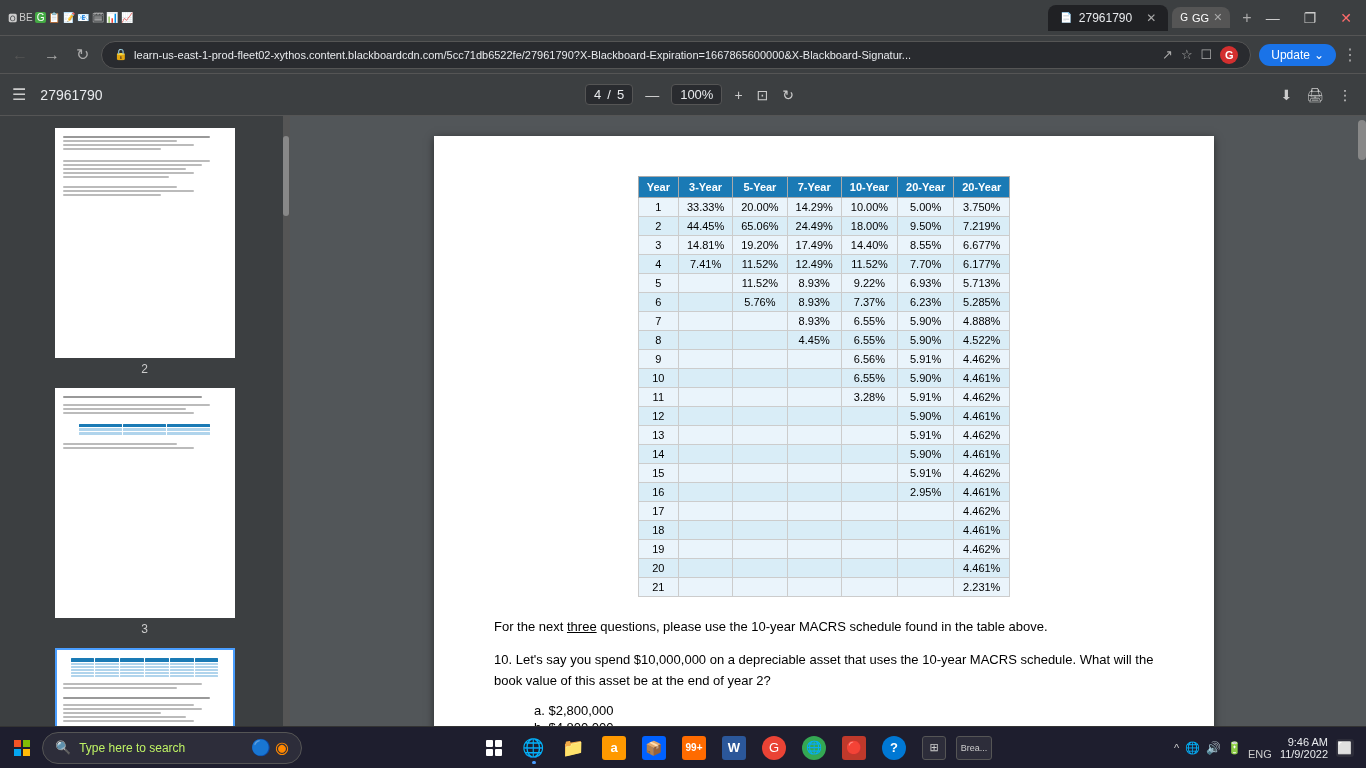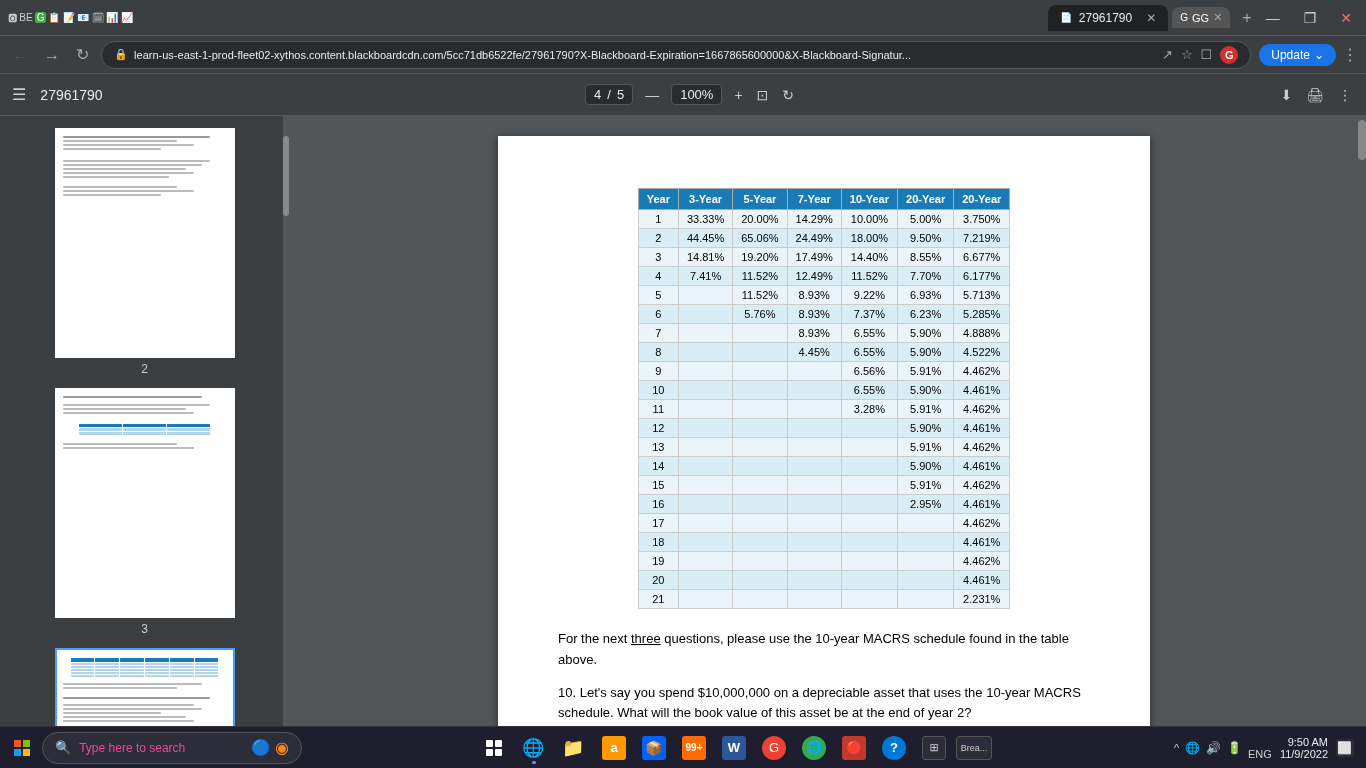--- a/index.html
+++ b/index.html
@@ -189,23 +189,23 @@
     
     .pdf-doc-area {
       flex: 1;
       overflow-y: auto;
       padding: 20px;
       display: flex;
       justify-content: center;
     }
     .pdf-page-content {
       background: white;
-      width: 652px;
+      width: 780px;
       min-height: 600px;
-      padding: 52px 60px;
+      padding: 40px 60px;
       box-shadow: 0 2px 8px rgba(0,0,0,0.5);
       font-family: Arial, sans-serif;
       font-size: 13px;
       color: #000;
     }
 
     
     .macrs-table {
       border-collapse: collapse;
       font-size: 11px;
@@ -272,21 +272,21 @@
       border: 1px solid #555;
       border-radius: 20px;
       display: flex;
       align-items: center;
       padding: 4px 12px;
       gap: 8px;
       width: 260px;
       height: 32px;
     }
     .taskbar-search-icon { color: #aaa; font-size: 13px; }
-    .taskbar-search-text { color: #ec4899; font-size: 12px; }
+    .taskbar-search-text { color: #bef264; font-size: 12px; }
     .taskbar-apps { display: flex; align-items: center; gap: 4px; flex: 1; justify-content: center; }
     .taskbar-app {
       width: 36px;
       height: 36px;
       display: flex;
       align-items: center;
       justify-content: center;
       cursor: pointer;
       border-radius: 4px;
       position: relative;
@@ -838,20 +838,20 @@
   </div>
   <div class="taskbar-right">
     <div class="taskbar-systray">
       <span style="color:#ccc;font-size:11px;cursor:pointer;">^</span>
       <span style="color:#ccc;font-size:12px;cursor:pointer;">🌐</span>
       <span style="color:#ccc;font-size:12px;cursor:pointer;">🔊</span>
       <span style="color:#ccc;font-size:12px;cursor:pointer;">🔋</span>
       <span style="color:#ccc;font-size:11px;margin-top:12px;">ENG</span>
     </div>
     <div class="taskbar-clock">
-      <div>9:50 AM</div>
+      <div>9:46 AM</div>
       <div>11/9/2022</div>
     </div>
     <div class="taskbar-notification">
       <span style="color:#ccc;font-size:12px;">⬜</span>
     </div>
   </div>
 </div>
 
 </body></html>

